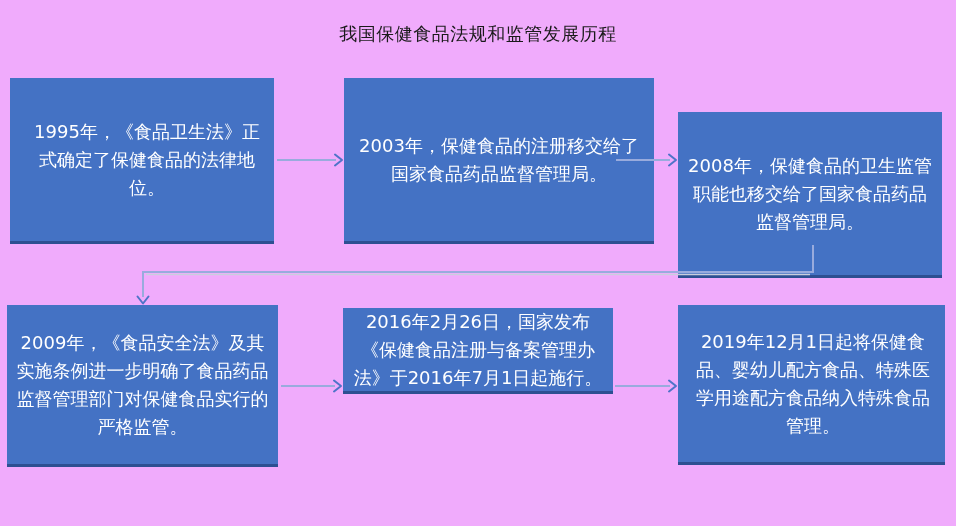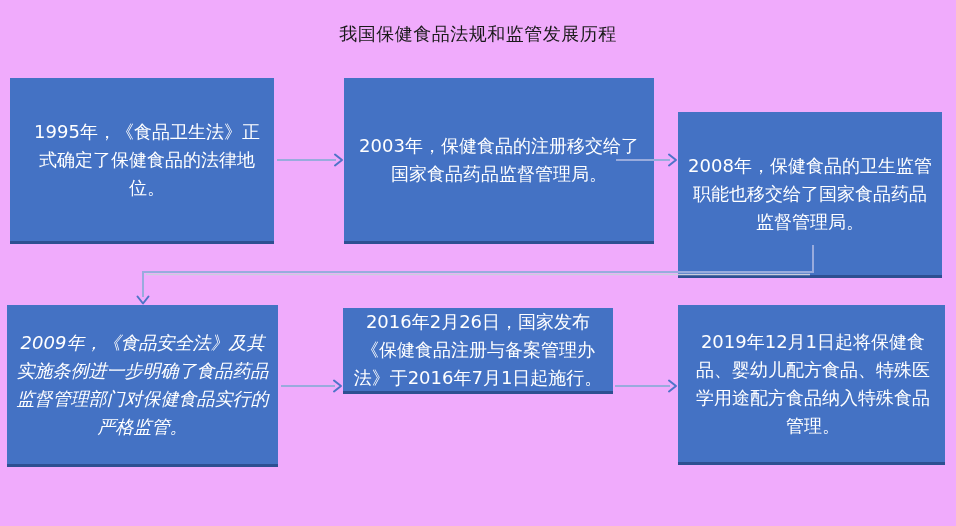--- a/index.html
+++ b/index.html
@@ -28,21 +28,21 @@
     align-items:center;
     justify-content:center;
     text-align:center;
     font-size:18px;
     line-height:28px;
     padding:2px 9px;
   }
   .n1{left:10px;  top:78px;  width:264px; height:166px;padding-left:19px;}
   .n2{left:344px; top:78px;  width:310px; height:166px;}
   .n3{left:678px; top:78px;  width:264px; height:166px;margin-top:34px;}
-  .n4{left:7px;   top:305px; width:271px; height:162px;font-style:italic;}
+  .n4{left:7px;   top:305px; width:271px; height:162px;}
   .n5{left:343px; top:308px; width:270px; height:86px;text-align:center;}
   .n6{left:678px; top:305px; width:267px; height:160px;padding-left:12px;}
   .connectors{
     position:absolute;
     left:0;top:0;width:956px;height:526px;
     pointer-events:none;
   }
 </style>
 </head>
 <body>

